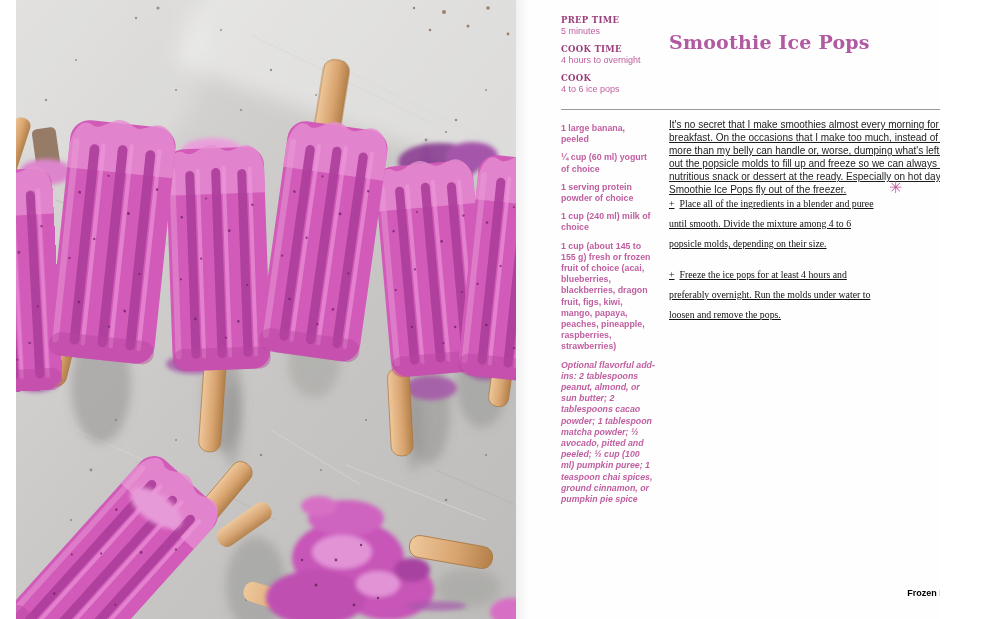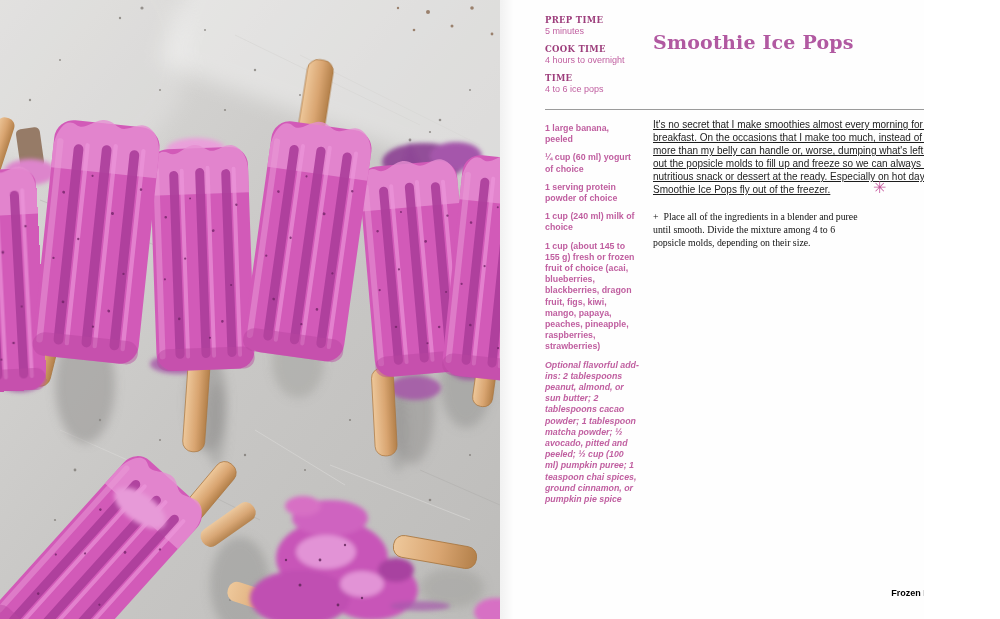--- a/index.html
+++ b/index.html
@@ -1,17 +1,17 @@
 <!DOCTYPE html>
 <html><head>
 <meta charset="utf-8">
 <style>
   html,body{margin:0;padding:0;background:#ffffff;}
   .spread{position:relative;width:924px;height:619px;overflow:hidden;background:#fff;
-          font-family:"Liberation Sans",sans-serif;}
+          font-family:"Liberation Sans",sans-serif;margin-left:16px;}
   .photo{position:absolute;left:0;top:0;width:500px;height:619px;overflow:hidden;}
   .page{position:absolute;left:500px;top:0;width:500px;height:619px;background:#fefefe;
         background-image:linear-gradient(to right, rgba(0,0,0,.05), rgba(0,0,0,0) 14px);}
 
   
   .meta{position:absolute;left:45px;top:15px;width:105px;}
   .meta-block{margin-bottom:7px;}
   .meta-label{font-family:"DejaVu Serif",serif;font-weight:700;font-size:8.5px;line-height:11px;
               letter-spacing:.3px;color:#9d3e7c;}
   .meta-value{font-size:9px;line-height:11px;color:#c05fa0;}
@@ -26,22 +26,22 @@
   .ingredients{position:absolute;left:45px;top:123px;width:94px;color:#c05fa0;
                font-size:8.8px;line-height:11.2px;font-weight:bold;}
   .ingredients p{margin:0 0 7px 0;}
   .ingredients p.note{font-style:italic;}
 
   
   .intro{position:absolute;left:153px;top:118px;width:316px;color:#1d1d1d;
          font-size:10px;line-height:13px;text-decoration:underline;}
 
   
-  .steps{position:absolute;left:153px;top:210px;width:206px;color:#101010;
-         font-family:"Liberation Serif",serif;font-size:9.8px;line-height:13px;}
+  .steps{position:absolute;left:153px;top:194px;width:206px;color:#101010;
+         font-family:"Liberation Serif",serif;font-size:9.8px;line-height:20px;text-decoration:underline;}
   .step{margin-bottom:11px;}
   .step .bullet{margin-right:5px;}
 
   
   .sidebar{position:absolute;left:373px;top:179px;width:93px;}
   .star{font-size:16px;line-height:18px;color:#c4569c;}
   .sidebar-text{margin-top:5px;color:#262626;font-size:9.3px;line-height:11.4px;}
 
   
   .footer{position:absolute;right:22px;bottom:20px;display:flex;align-items:baseline;gap:8px;}
@@ -263,21 +263,21 @@
     <div class="meta">
       <div class="meta-block">
         <div class="meta-label">PREP TIME</div>
         <div class="meta-value">5 minutes</div>
       </div>
       <div class="meta-block">
         <div class="meta-label">COOK TIME</div>
         <div class="meta-value">4 hours to overnight</div>
       </div>
       <div class="meta-block">
-        <div class="meta-label">TIME</div>
+        <div class="meta-label">COOK</div>
         <div class="meta-value">4 to 6 ice pops</div>
       </div>
     </div>
 
     <h1 class="title">Smoothie Ice Pops</h1>
 
     <div class="divider"></div>
 
     <div class="ingredients">
       <p>1 large banana, peeled</p>
@@ -287,20 +287,23 @@
       <p>1 cup (about 145 to 155 g) fresh or frozen fruit of choice (acai, blueberries, blackberries, dragon fruit, figs, kiwi, mango, papaya, peaches, pineapple, raspberries, strawberries)</p>
       <p class="note">Optional flavorful add-ins: 2 tablespoons peanut, almond, or sun butter; 2 tablespoons cacao powder; 1 tablespoon matcha powder; ½ avocado, pitted and peeled; ½ cup (100 ml) pumpkin puree; 1 teaspoon chai spices, ground cinnamon, or pumpkin pie spice</p>
     </div>
 
     <div class="intro">It's no secret that I make smoothies almost every morning for family breakfast. On the occasions that I make too much, instead of drinking more than my belly can handle or, worse, dumping what's leftover, I pull out the popsicle molds to fill up and freeze so we can always have a nutritious snack or dessert at the ready. Especially on hot days, these Smoothie Ice Pops fly out of the freezer.</div>
 
     <div class="steps">
       <div class="step">
         <span class="bullet">+</span><span>Place all of the ingredients in a blender and puree until smooth. Divide the mixture among 4 to 6 popsicle molds, depending on their size.</span>
       </div>
+      <div class="step">
+        <span class="bullet">+</span><span>Freeze the ice pops for at least 4 hours and preferably overnight. Run the molds under water to loosen and remove the pops.</span>
+      </div>
     </div>
 
     <div class="sidebar">
       <div class="star">✳</div>
     </div>
 
     <div class="footer">
       <span class="footer-section">Frozen Fruits</span>
       <span class="footer-page">145</span>
     </div>

